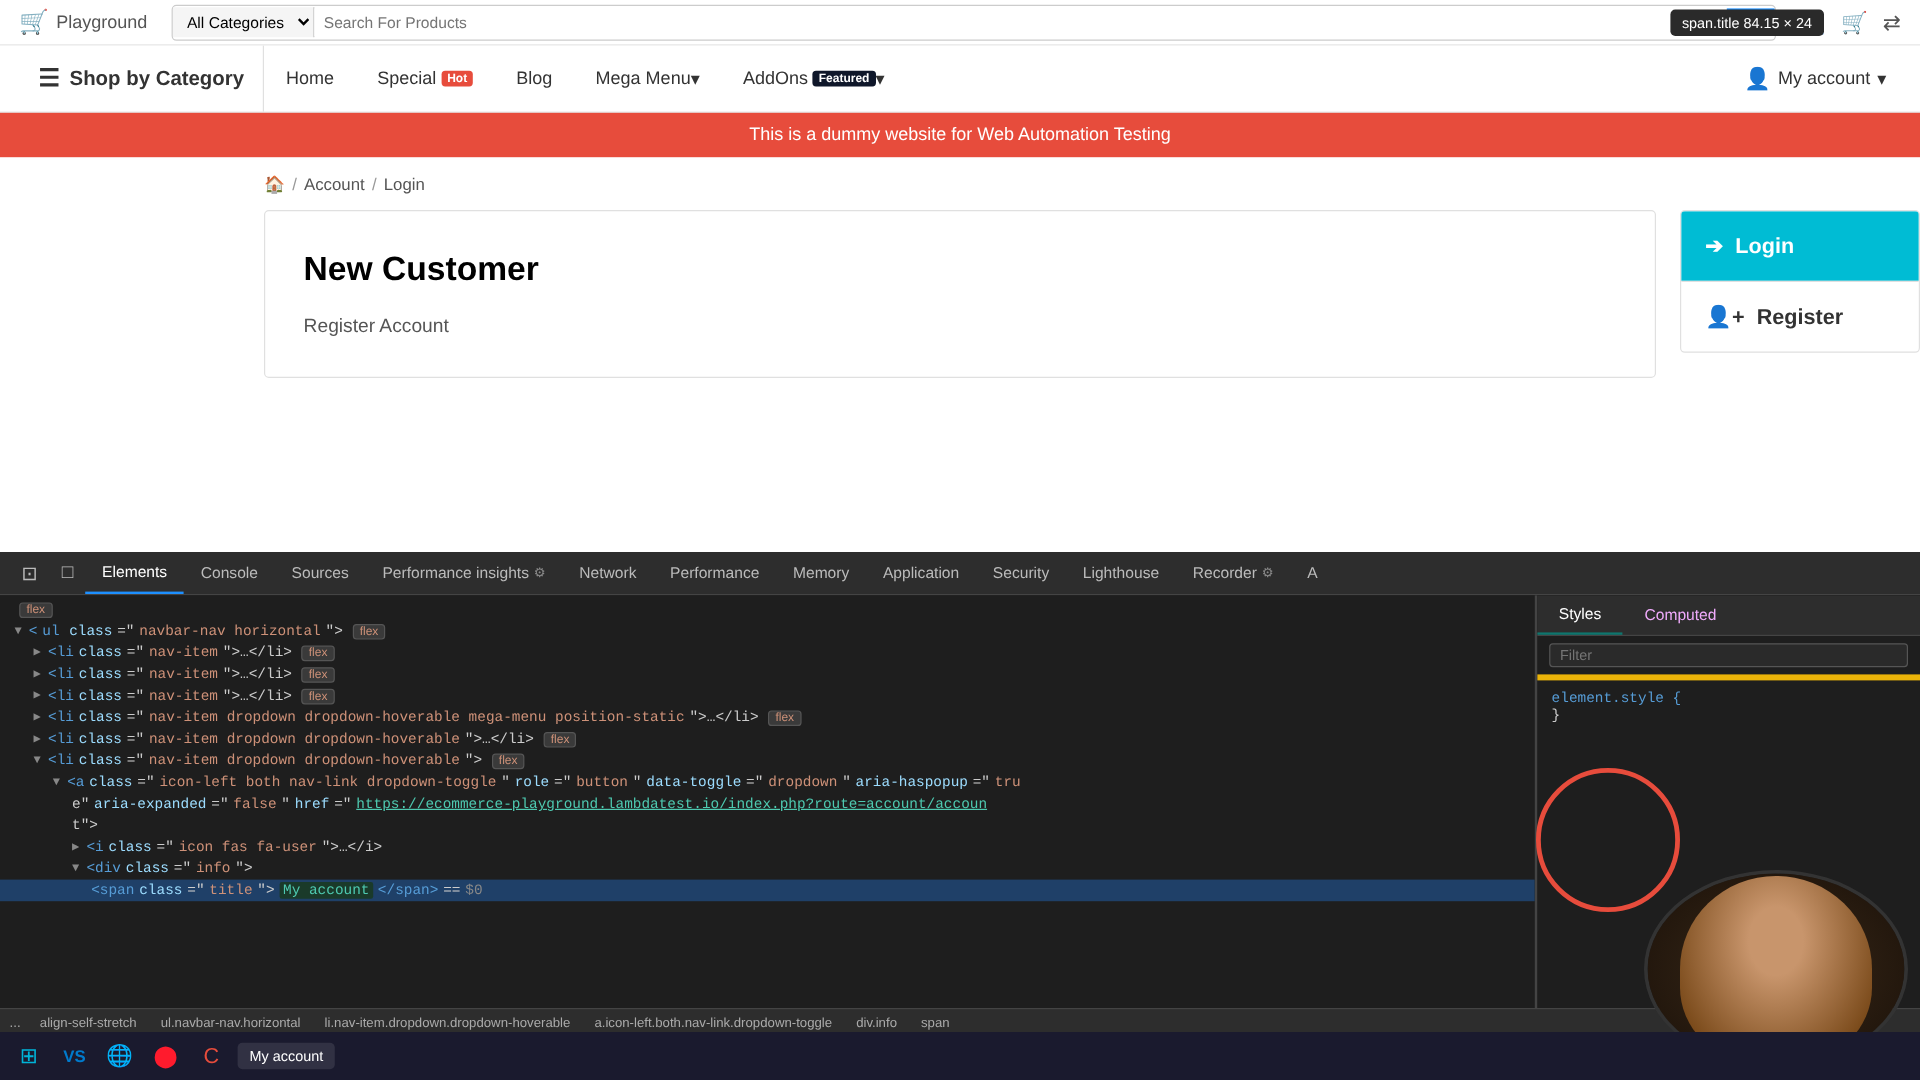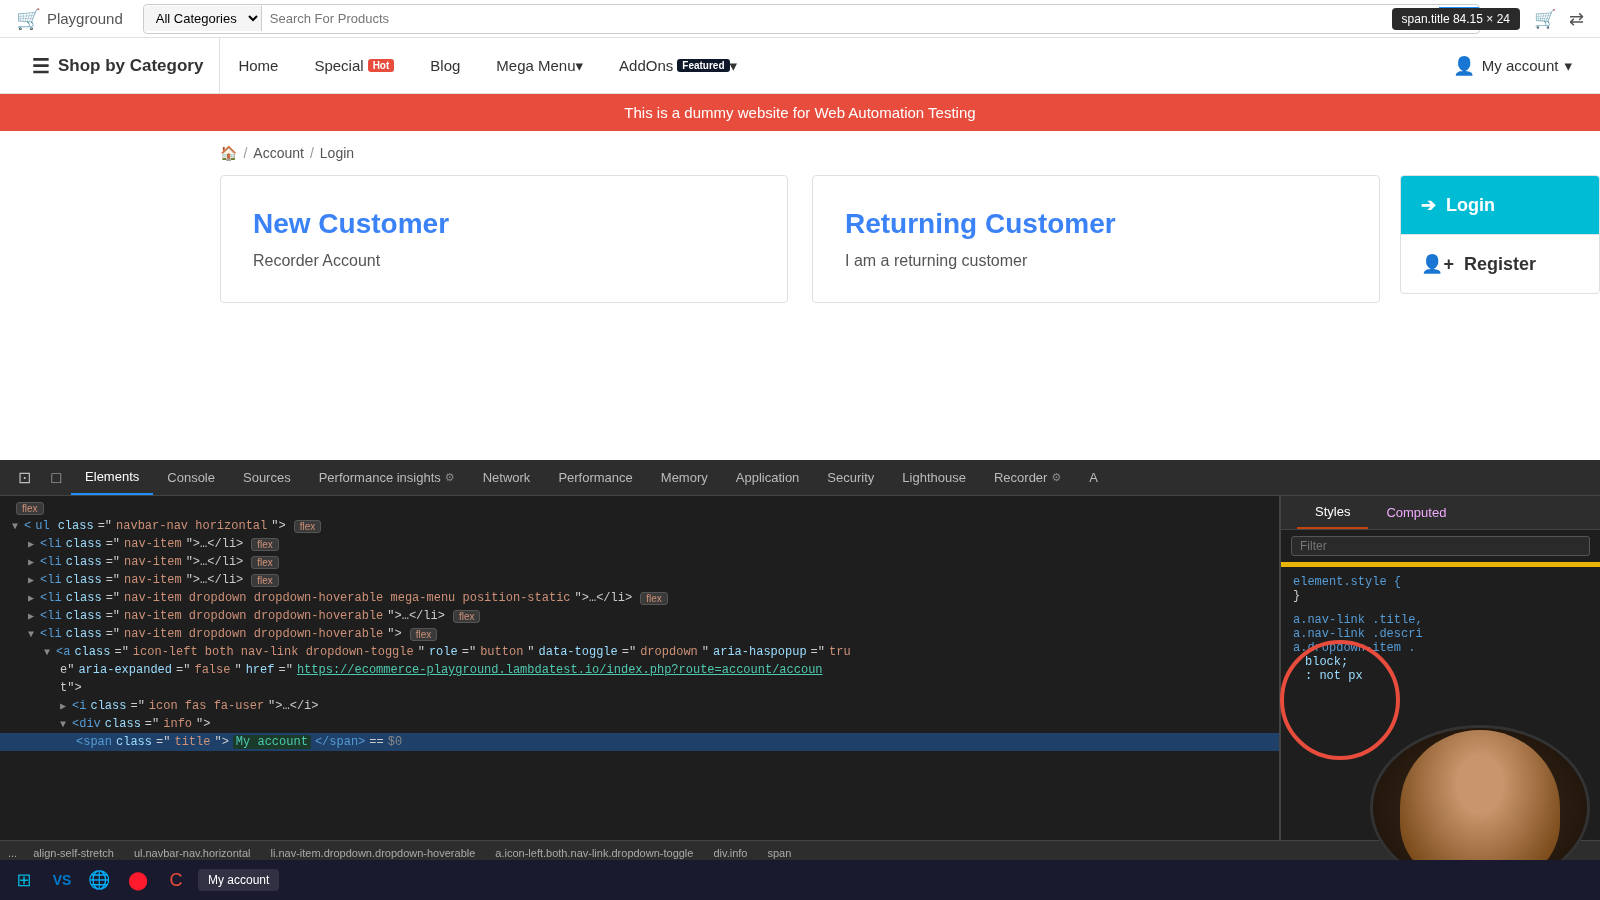--- a/index.html
+++ b/index.html
@@ -70,21 +70,21 @@
 
     
     .main-content {
       display: flex; gap: 24px; padding: 0 220px 0 220px;
       position: relative;
     }
     .customer-card {
       background: #fff; border: 1px solid #e0e0e0; border-radius: 4px;
       padding: 32px; flex: 1; min-height: 120px;
     }
-    .customer-card h2 { font-size: 28px; font-weight: 700; color: #3b82f6; margin-bottom: 12px; }
+    .customer-card h2 { font-size: 28px; font-weight: 700; color: #000000; margin-bottom: 24px; }
     .customer-card p { font-size: 16px; color: #555; }
 
     
     .right-panel {
       position: absolute; right: 0; top: 0;
       background: #fff; border: 1px solid #e0e0e0; border-radius: 4px;
       width: 200px; overflow: hidden;
     }
     .panel-login {
       background: #00bcd4; color: #fff; display: flex; align-items: center;
@@ -148,21 +148,21 @@
       width: 320px; background: #1e1e1e; border-left: 1px solid #444;
       display: flex; flex-direction: column; overflow: hidden;
     }
     .styles-tabs {
       display: flex; border-bottom: 1px solid #444; background: #2d2d2d;
     }
     .styles-tab {
       padding: 8px 18px; font-size: 13px; color: #f0abfc; cursor: pointer;
       border: none; background: none;
     }
-    .styles-tab.active { color: #fff; border-bottom: 2px solid #c2410c; margin-left: 16px; }
+    .styles-tab.active { color: #fff; border-bottom: 2px solid #0f766e; }
     .styles-filter {
       padding: 6px 10px; border-bottom: 5px solid #eab308; display: flex; align-items: center;
     }
     .styles-filter input {
       background: #2a2a2a; border: 1px solid #555; color: #ccc; padding: 2px 8px;
       font-size: 12px; border-radius: 3px; width: 100%; outline: none;
     }
     .styles-content { padding: 8px 12px; font-size: 12px; color: #ccc; font-family: 'Courier New', monospace; overflow-y: auto; flex: 1; }
     .style-rule { margin-bottom: 10px; }
     .style-selector { color: #569cd6; }
@@ -324,25 +324,21 @@
   <span>🏠</span>
   <span class="breadcrumb-sep">/</span>
   <a>Account</a>
   <span class="breadcrumb-sep">/</span>
   <span>Login</span>
 </div>
 
 <div class="main-content">
   <div class="customer-card">
     <h2>New Customer</h2>
-    <p>Recorder Account</p>
-  </div>
-  <div class="customer-card">
-    <h2>Returning Customer</h2>
-    <p>I am a returning customer</p>
+    <p>Register Account</p>
   </div>
 
   <div class="right-panel">
     <div class="panel-login">
       <span>➔</span>
       <span>Login</span>
     </div>
     <div class="panel-register">
       <span>👤+</span>
       <span>Register</span>
@@ -508,27 +504,20 @@
         <button class="styles-tab">Computed</button>
       </div>
       <div class="styles-filter">
         <input type="text" placeholder="Filter" style="">
       </div>
       <div class="styles-content">
         <div class="style-rule">
           <div><span class="style-selector">element.style {</span></div>
           <div><span class="style-brace">}</span></div>
         </div>
-        <div class="style-rule">
-          <div><span class="style-selector">a.nav-link .title,</span></div>
-          <div><span class="style-selector">a.nav-link .descri</span></div>
-          <div><span class="style-selector">a.dropdown-item .</span></div>
-          <div style="padding-left:12px"><span class="style-prop">block;</span></div>
-          <div style="padding-left:12px"><span class="style-prop">: not px</span></div>
-        </div>
       </div>
     </div>
   </div>
 
   <div class="devtools-bottom">
     <span>...</span>
     <span class="breadcrumb-item">align-self-stretch</span>
     <span class="breadcrumb-item">ul.navbar-nav.horizontal</span>
     <span class="breadcrumb-item">li.nav-item.dropdown.dropdown-hoverable</span>
     <span class="breadcrumb-item">a.icon-left.both.nav-link.dropdown-toggle</span>

